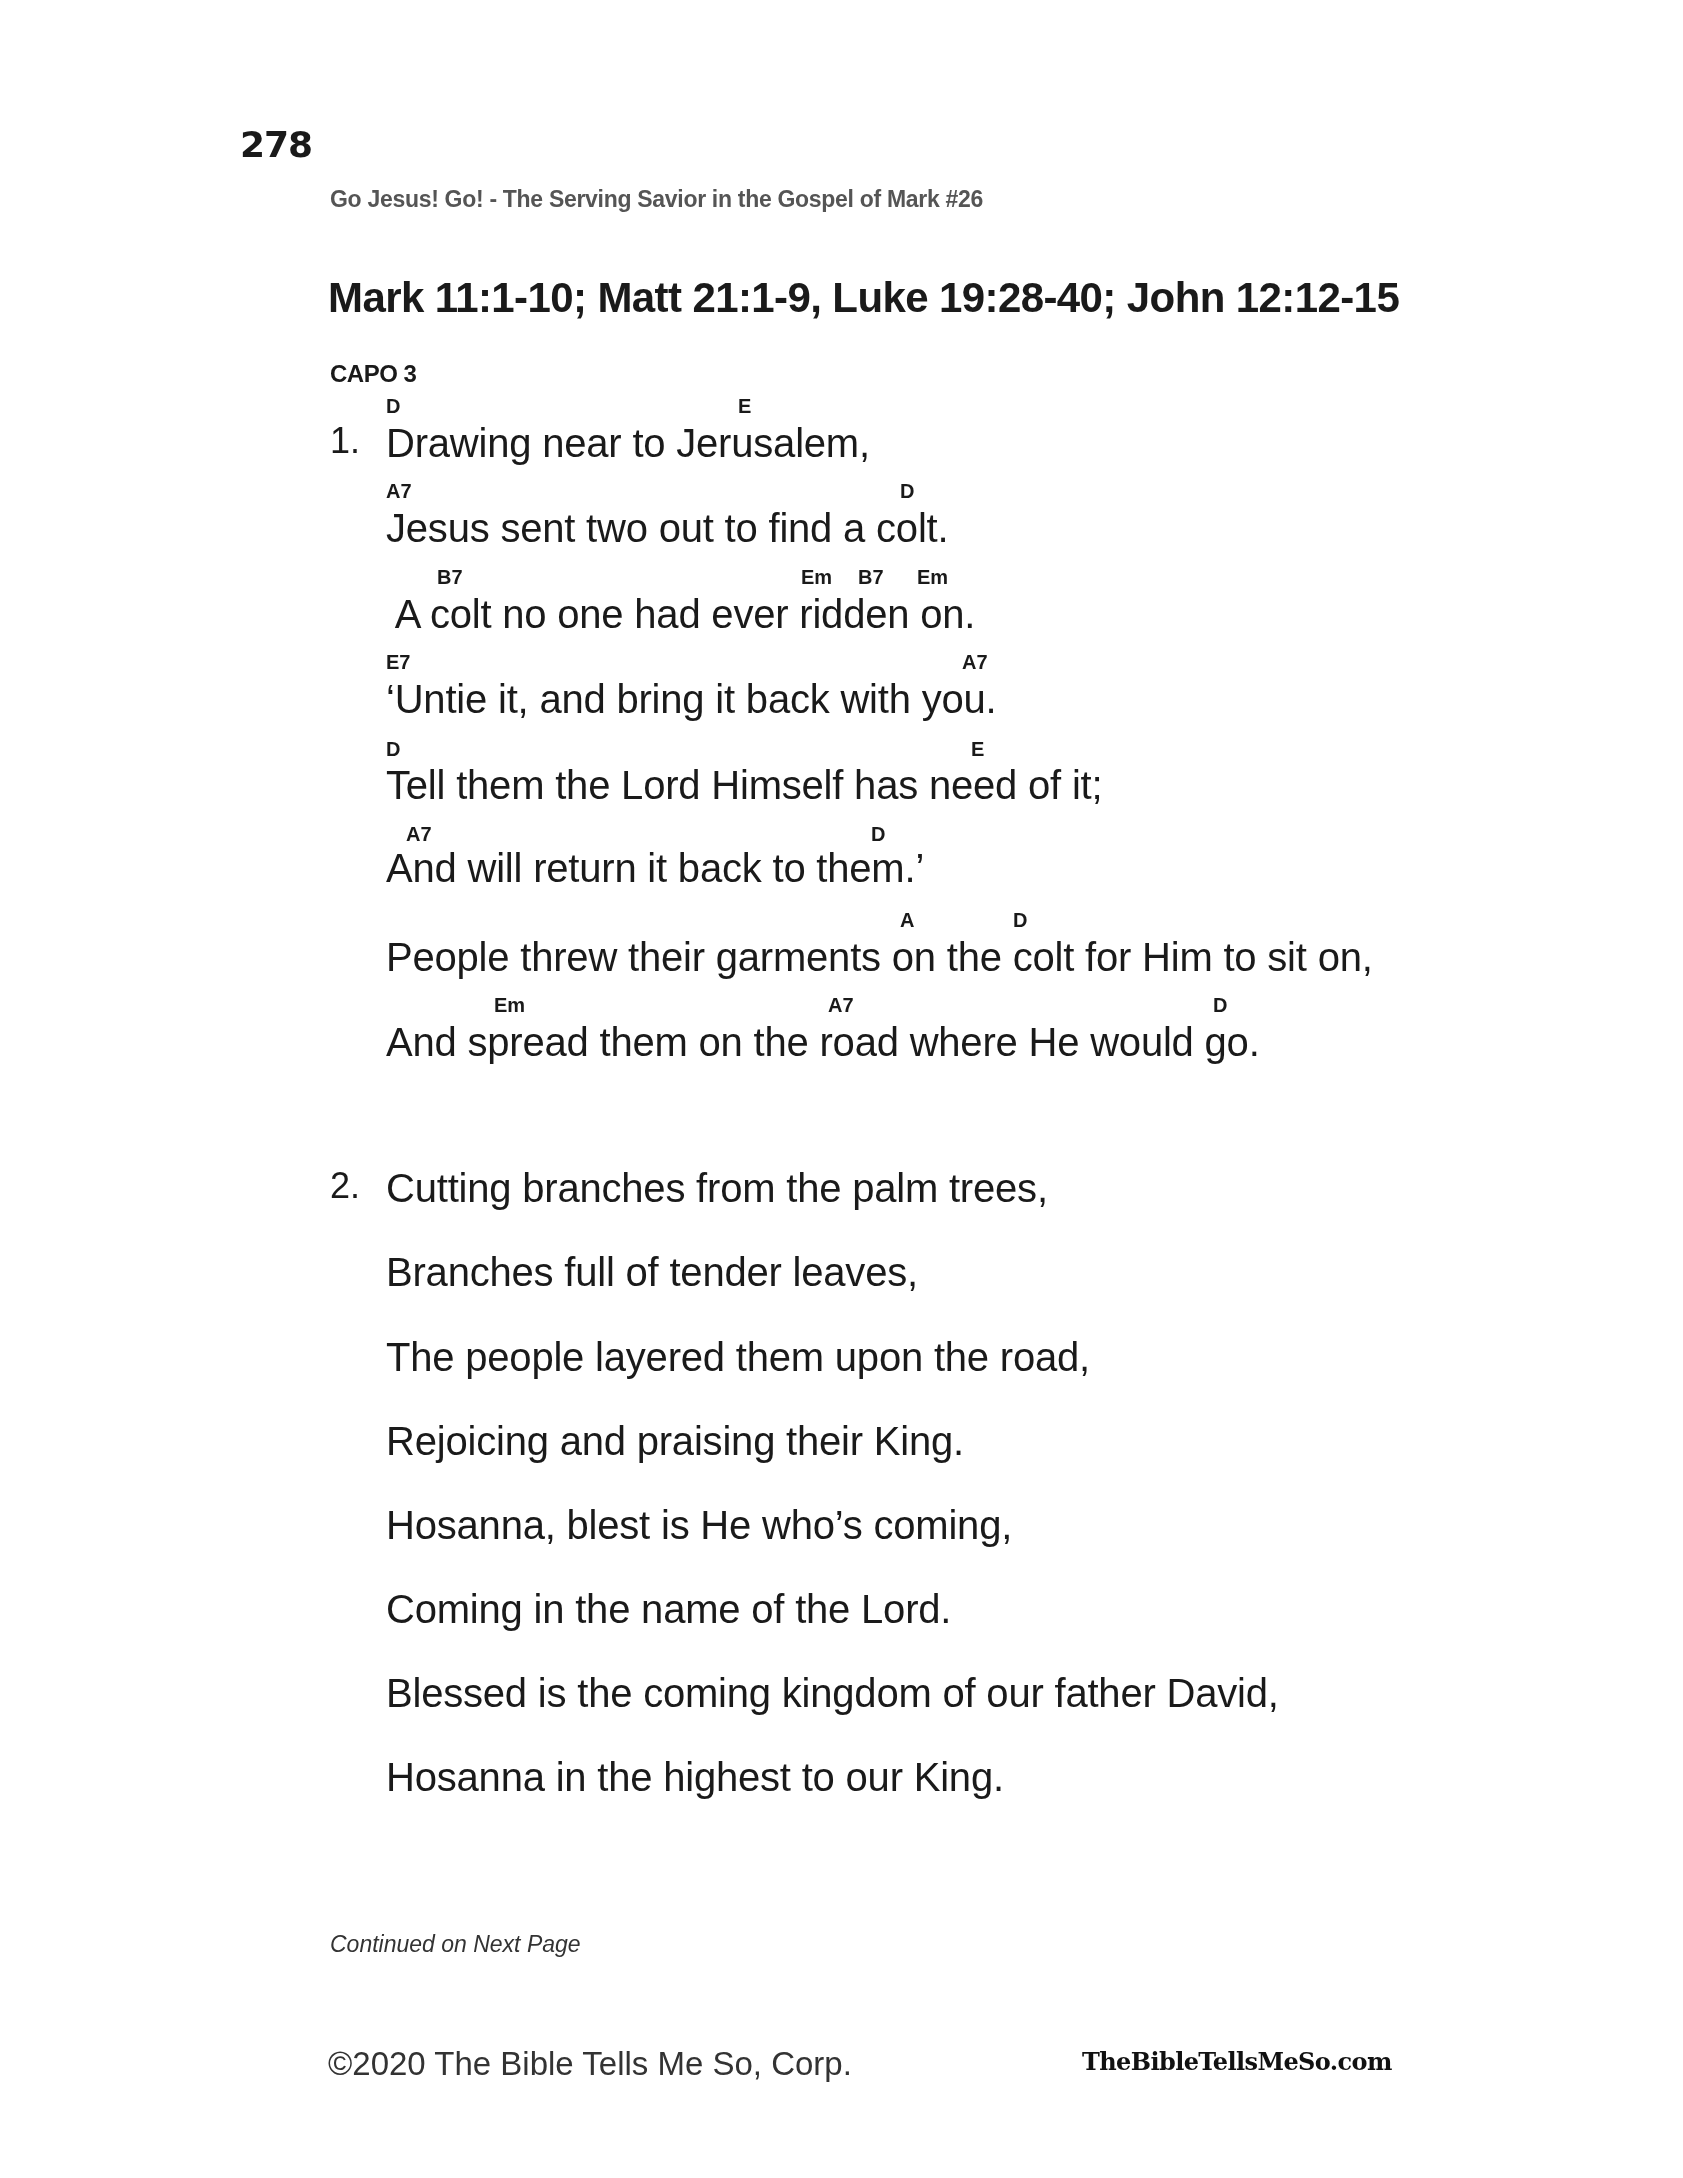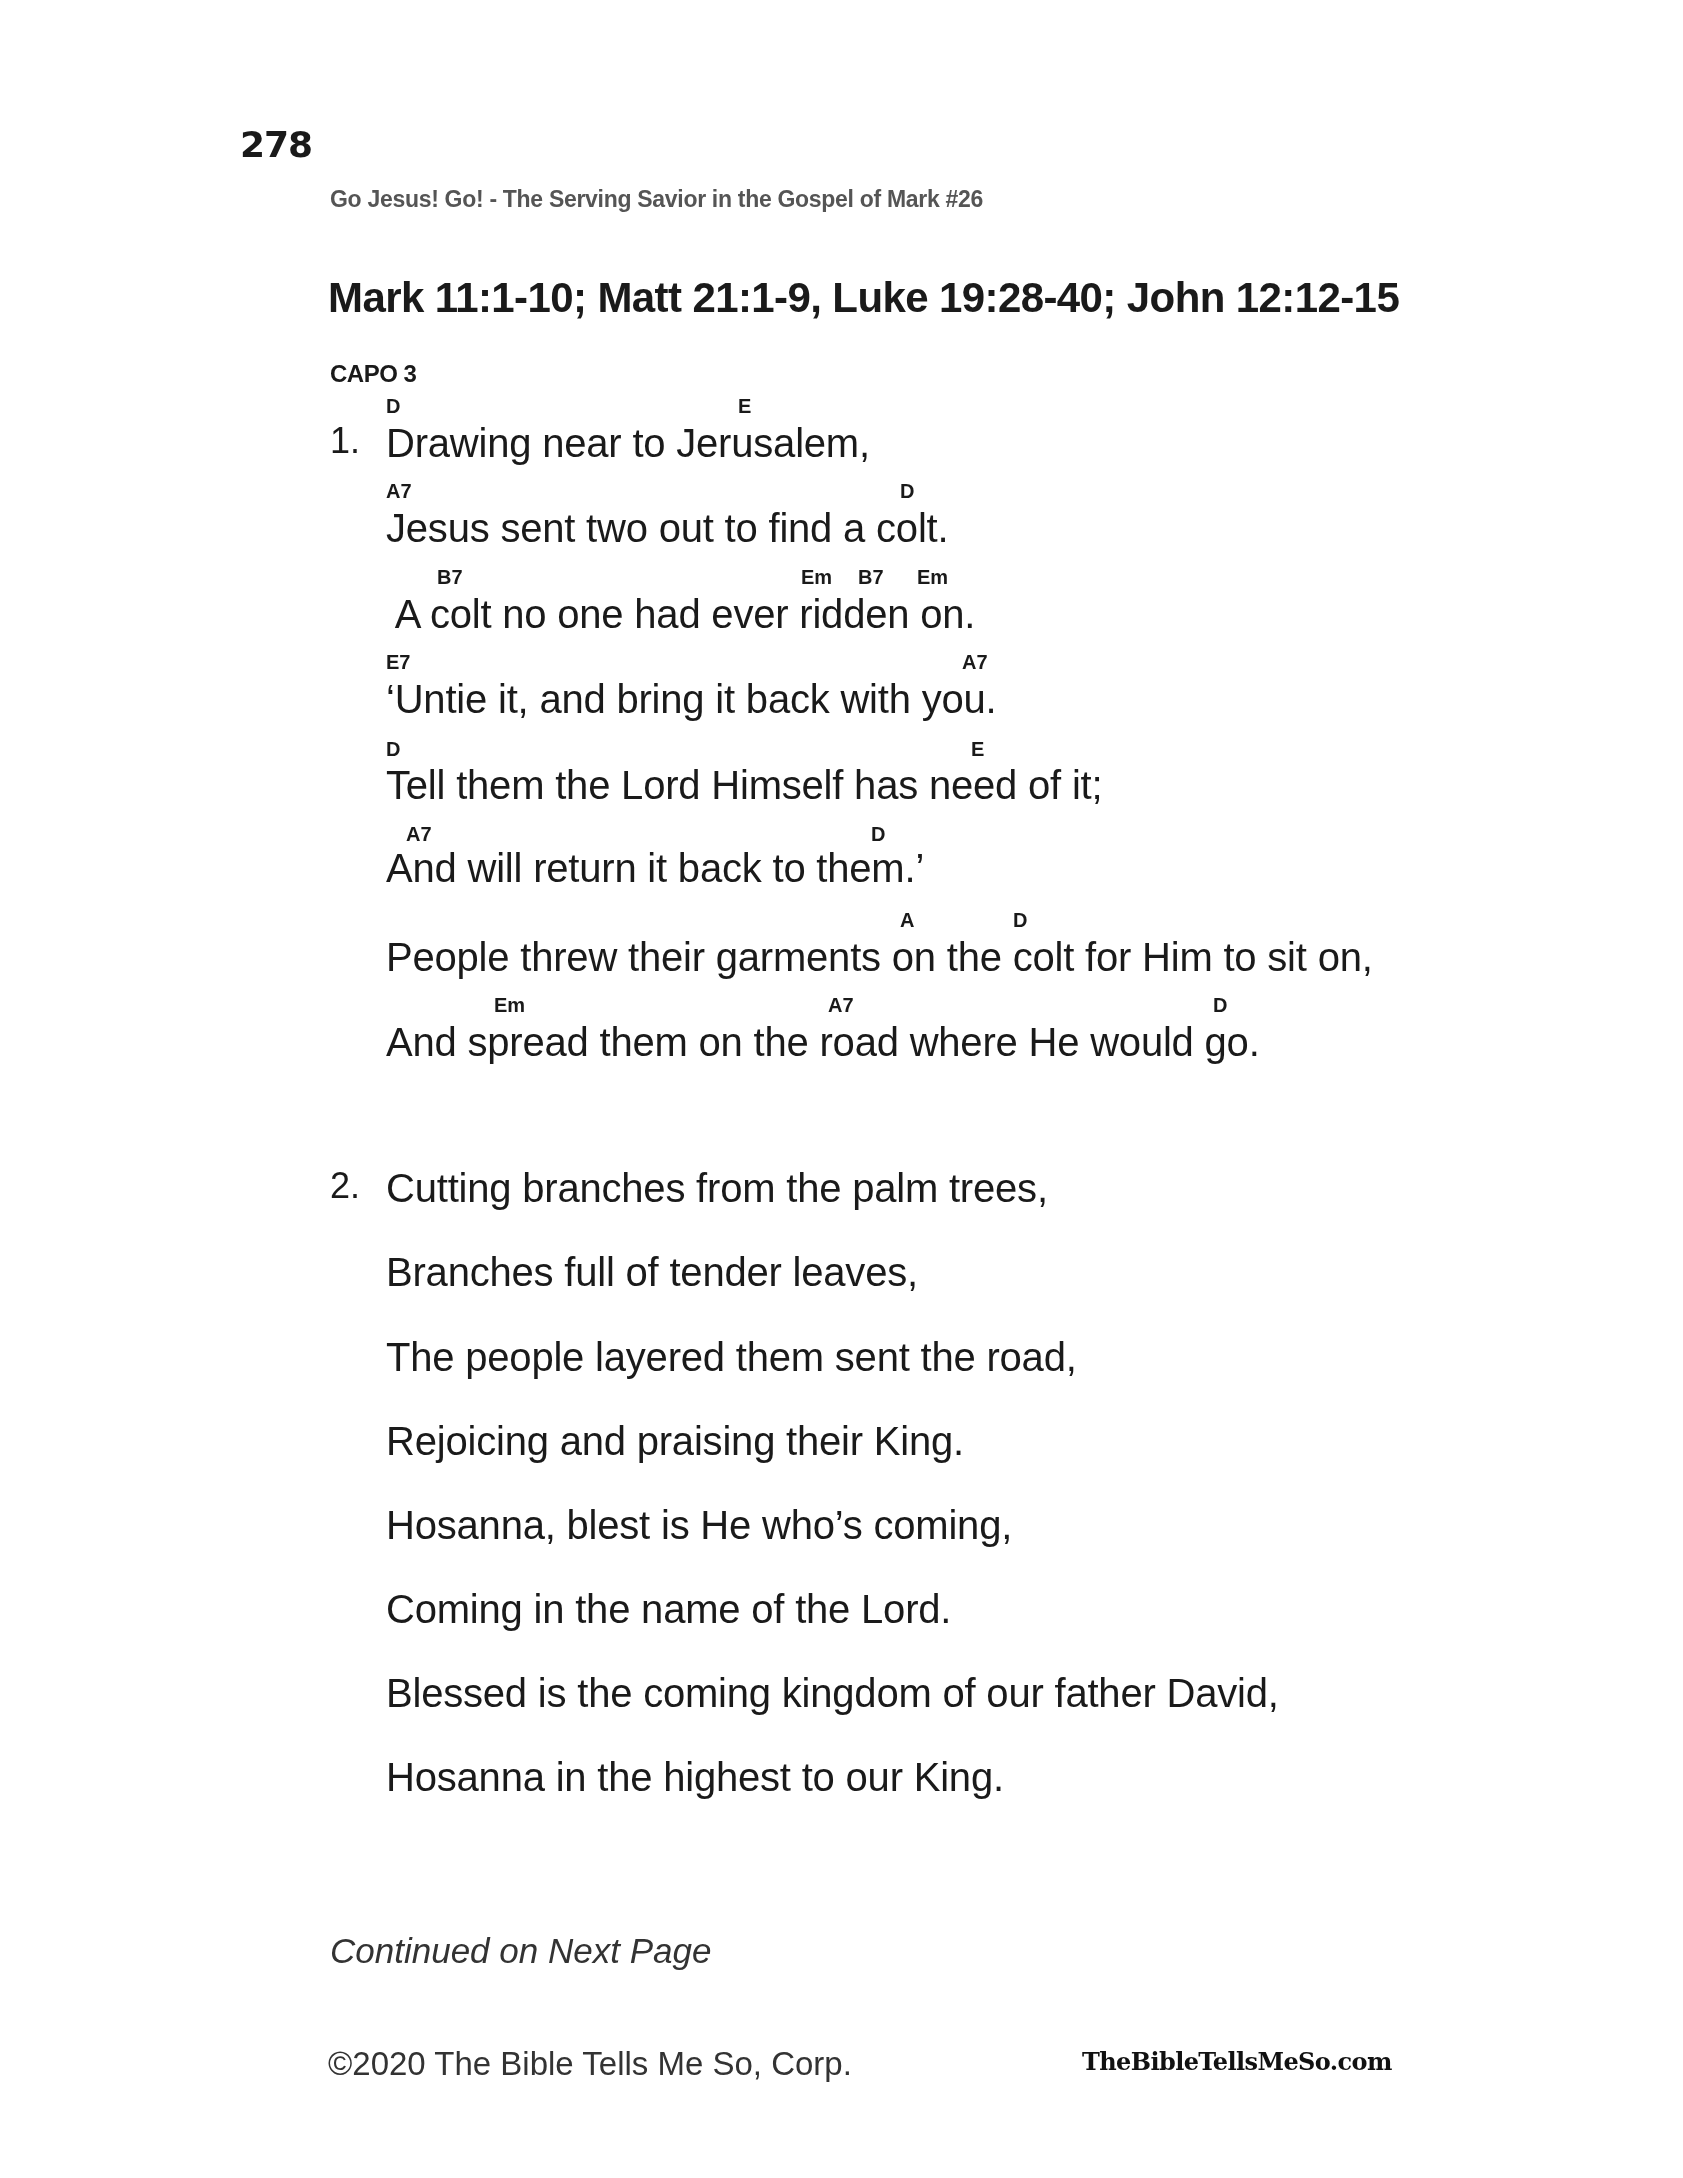--- a/index.html
+++ b/index.html
@@ -5,21 +5,21 @@
   html, body { margin: 0; padding: 0; background: #ffffff; }
   body { width: 1683px; height: 2178px; position: relative; overflow: hidden; color: #1a1a1a; font-family: "Liberation Sans", sans-serif; }
   .abs { position: absolute; white-space: pre; line-height: 1; }
   .page-number { font-family: "DejaVu Sans", sans-serif; font-weight: bold; font-size: 36px; letter-spacing: -1px; color: #1a1a1a; }
   .subtitle { font-family: "Liberation Sans", sans-serif; font-weight: bold; font-size: 23px; color: #555555; letter-spacing: -0.3px; }
   .refs { font-family: Liberation Sans, sans-serif; font-weight: bold; font-size: 42px; color: #1a1a1a; letter-spacing: -0.6px; }
   .capo { font-family: "Liberation Sans", sans-serif; font-weight: bold; font-size: 24px; color: #1a1a1a; letter-spacing: -0.5px; }
   .lyric { font-family: "Liberation Sans", sans-serif; font-size: 40px; color: #1a1a1a; letter-spacing: -0.2px; }
   .verse-num { font-family: "Liberation Sans", sans-serif; font-size: 36px; color: #1a1a1a; }
   .chord { font-family: "Liberation Sans", sans-serif; font-weight: bold; font-size: 20px; color: #1a1a1a; }
-  .continued { font-family: "Liberation Sans", sans-serif; font-style: italic; font-size: 35px; color: #333333; }
+  .continued { font-family: "Liberation Sans", sans-serif; font-style: italic; font-size: 23px; color: #333333; }
   .copyright { font-family: Liberation Sans, sans-serif; font-size: 33px; color: #333333; }
   .website { font-family: "DejaVu Serif", serif; font-weight: bold; font-size: 24px; color: #111111; letter-spacing: -0.6px; }
 </style>
 </head>
 <body>
 
 <div class="abs page-number" style="left:240px; top:127px;">278</div>
 <div class="abs subtitle" style="left:330px; top:188px;">Go Jesus! Go! - The Serving Savior in the Gospel of Mark #26</div>
 <div class="abs refs" style="left:328px; top:277px;">Mark 11:1-10; Matt 21:1-9, Luke 19:28-40; John 12:12-15</div>
 <div class="abs capo" style="left:330px; top:362px;">CAPO 3</div>
@@ -60,21 +60,21 @@
   <div class="abs chord" style="left:494px; top:995px;">Em</div>
   <div class="abs chord" style="left:828px; top:995px;">A7</div>
   <div class="abs chord" style="left:1213px; top:995px;">D</div>
   <div class="abs lyric" style="left:386px; top:1022px;">And spread them on the road where He would go.</div>
 </div>
 
 <div>
   <div class="abs verse-num" style="left:330px; top:1168px;">2.</div>
   <div class="abs lyric" style="left:386px; top:1168px;">Cutting branches from the palm trees,</div>
   <div class="abs lyric" style="left:386px; top:1252px;">Branches full of tender leaves,</div>
-  <div class="abs lyric" style="left:386px; top:1337px;">The people layered them sent the road,</div>
+  <div class="abs lyric" style="left:386px; top:1337px;">The people layered them upon the road,</div>
   <div class="abs lyric" style="left:386px; top:1421px;">Rejoicing and praising their King.</div>
   <div class="abs lyric" style="left:386px; top:1505px;">Hosanna, blest is He who’s coming,</div>
   <div class="abs lyric" style="left:386px; top:1589px;">Coming in the name of the Lord.</div>
   <div class="abs lyric" style="left:386px; top:1673px;">Blessed is the coming kingdom of our father David,</div>
   <div class="abs lyric" style="left:386px; top:1757px;">Hosanna in the highest to our King.</div>
 </div>
 
 <div class="abs continued" style="left:330px; top:1933px;">Continued on Next Page</div>
 
 <div class="abs copyright" style="left:328px; top:2047px;">©2020 The Bible Tells Me So, Corp.</div>

